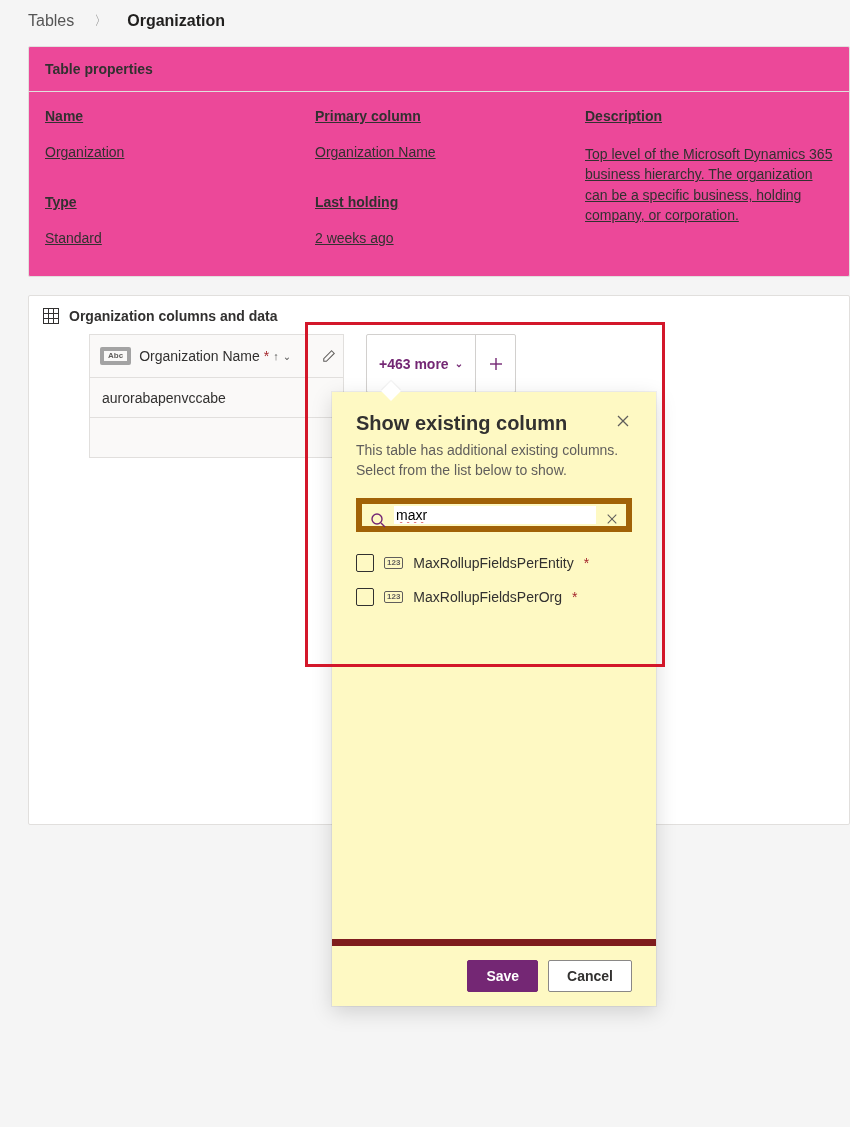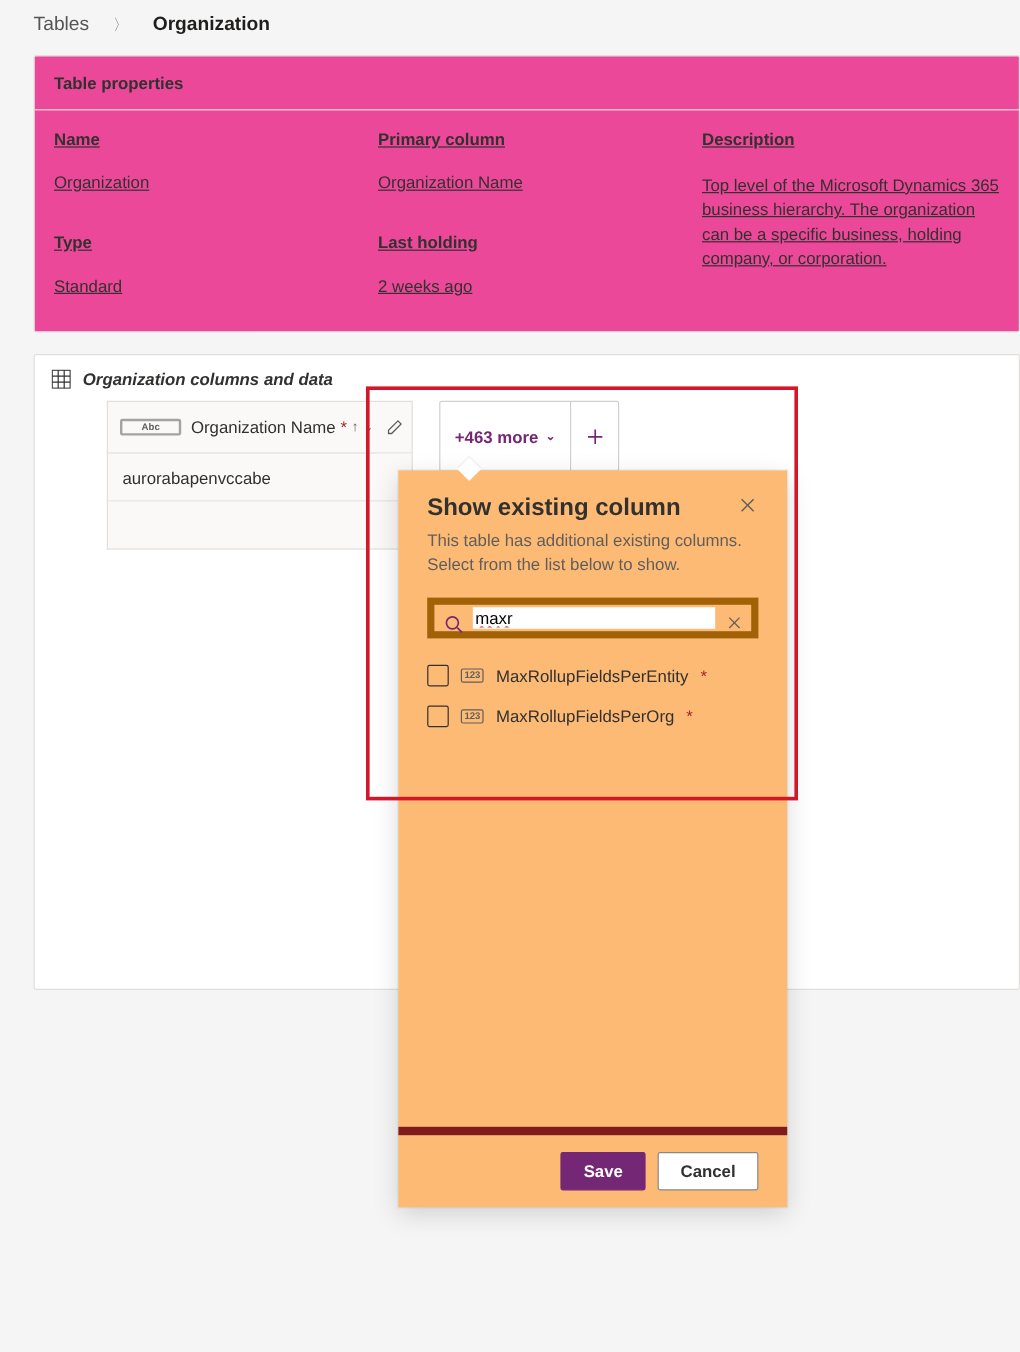--- a/index.html
+++ b/index.html
@@ -56,21 +56,20 @@
     padding: 0;
     height: 530px;
     position: relative;
   }
   .sec2-header {
     display: flex;
     align-items: flex-start;
     gap: 10px;
     padding: 12px 14px 10px 14px;
     font-weight: 600;
-    font-style: italic;
   }
   .grid-icon {
     width: 16px; height: 16px;
   }
 
   .datagrid {
     margin-left: 60px;
     margin-right: 10px;
     position: relative;
   }
@@ -158,21 +157,21 @@
     pointer-events: none;
     z-index: 50;
   }
 
   .popover {
     position: absolute;
     top: 392px;
     left: 332px;
     width: 324px;
     height: 614px;
-    background: #fdba74;
+    background: #fef9c3;
     box-shadow: 0 6px 20px rgba(0,0,0,0.15), 0 0 0 1px rgba(0,0,0,0.05);
     display: flex;
     flex-direction: column;
     z-index: 40;
   }
   .popover::before {
     content:"";
     position:absolute;
     top:-8px; left:52px;
     width:14px; height:14px;
@@ -253,23 +252,23 @@
     color:#fff;
   }
   .btn-default {
     background:#fff;
     border:1px solid #8a8886;
     color:#323130;
   }
 
   .abc-badge {
     font-size: 8px;
-    border:2px solid #a3a3a3;
+    border:4px solid #a3a3a3;
     border-radius:2px;
-    padding: 0 16px;
+    padding: 0 4px;
     color:#605e5c;
     line-height:1.2;
     font-weight:600;
     margin-right:4px;
   }
   .pencil { color:#605e5c; }
 </style>
 </head>
 <body>
 

